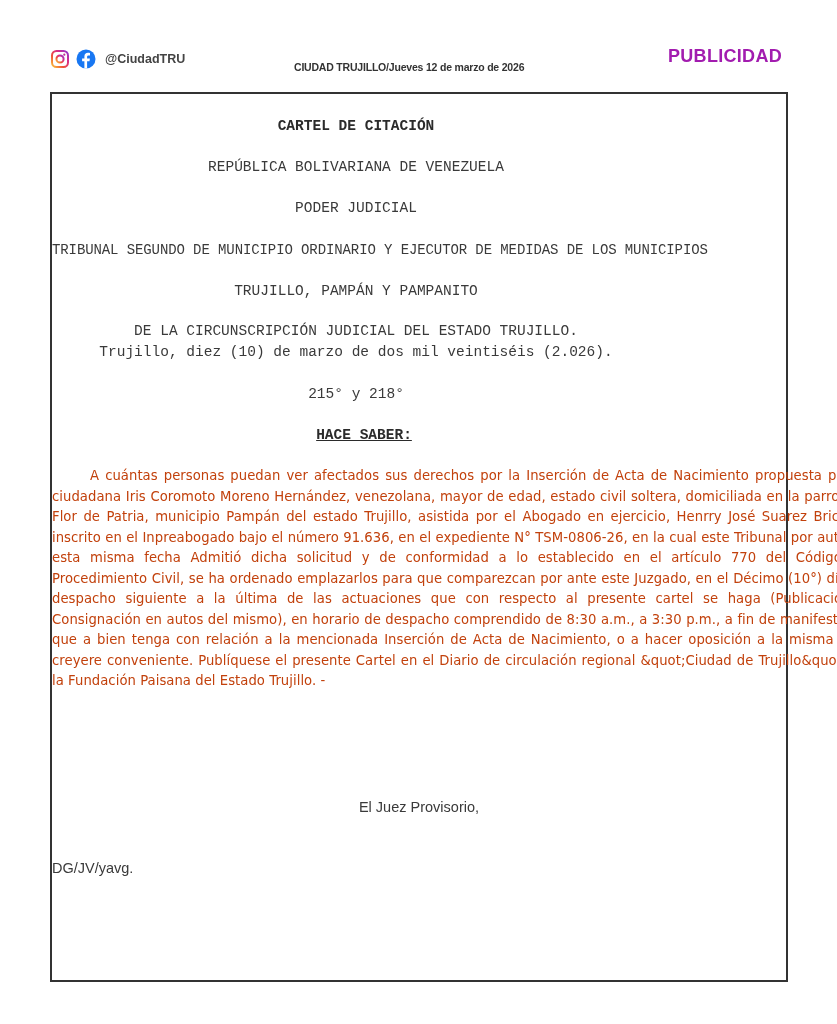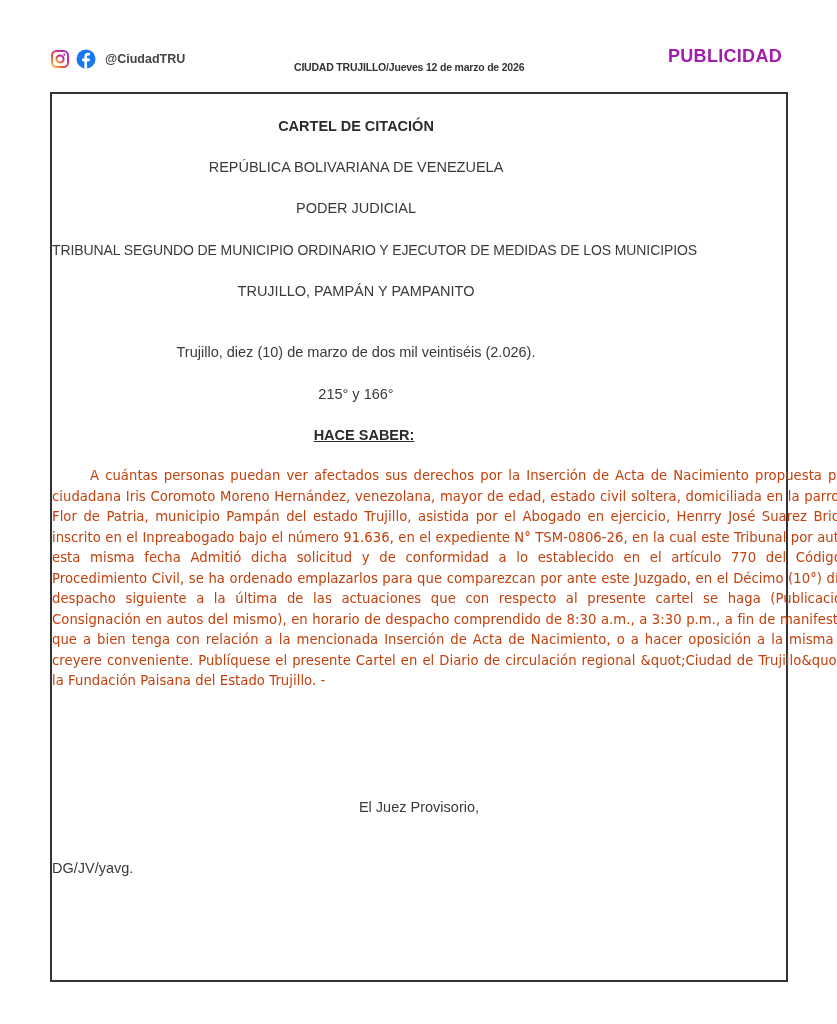--- a/index.html
+++ b/index.html
@@ -73,21 +73,21 @@
       box-sizing: content-box;
     }
     .center-line {
       position: absolute;
       left: 0;
       width: 608px;
       text-align: center;
       font-size: 14.5px;
       color: #3a3a3a;
       white-space: nowrap;
-      font-family: Liberation Sans, sans-serif;
+      font-family: Liberation Mono, monospace;
     }
     .title {
       font-weight: bold;
       font-size: 14.5px;
       color: #2b2b2b;
     }
     .hace-saber {
       font-weight: bold;
       text-decoration: underline;
       color: #2b2b2b;
@@ -162,22 +162,23 @@
   <div class="masthead">CIUDAD TRUJILLO/Jueves 12 de marzo de 2026</div>
   <div class="publicidad">PUBLICIDAD</div>
 </div>
 
 <div class="notice-box">
   <div class="center-line title" style="top:24px;">CARTEL DE CITACIÓN</div>
   <div class="center-line" style="top:65px;">REPÚBLICA BOLIVARIANA DE VENEZUELA</div>
   <div class="center-line" style="top:106px;">PODER JUDICIAL</div>
   <div class="center-line tribunal" style="top:148px;">TRIBUNAL SEGUNDO DE MUNICIPIO ORDINARIO Y EJECUTOR DE MEDIDAS DE LOS MUNICIPIOS</div>
   <div class="center-line" style="top:189px;">TRUJILLO, PAMPÁN Y PAMPANITO</div>
+  <div class="center-line" style="top:229px;">DE LA CIRCUNSCRIPCIÓN JUDICIAL DEL ESTADO TRUJILLO.</div>
   <div class="center-line" style="top:250px;">Trujillo, diez (10) de marzo de dos mil veintiséis (2.026).</div>
-  <div class="center-line" style="top:292px;">215° y 166°</div>
+  <div class="center-line" style="top:292px;">215° y 218°</div>
   <div class="center-line" style="top:333px;">
     <span class="hace-saber">HACE SABER:</span>
   </div>
 
   <p class="body-text">A cuántas personas puedan ver afectados sus derechos por la Inserción de Acta de Nacimiento propuesta por la ciudadana Iris Coromoto Moreno Hernández, venezolana, mayor de edad, estado civil soltera, domiciliada en la parroquia Flor de Patria, municipio Pampán del estado Trujillo, asistida por el Abogado en ejercicio, Henrry José Suarez Briceño, inscrito en el Inpreabogado bajo el número 91.636, en el expediente N° TSM-0806-26, en la cual este Tribunal por auto de esta misma fecha Admitió dicha solicitud y de conformidad a lo establecido en el artículo 770 del Código de Procedimiento Civil, se ha ordenado emplazarlos para que comparezcan por ante este Juzgado, en el Décimo (10°) día de despacho siguiente a la última de las actuaciones que con respecto al presente cartel se haga (Publicación y Consignación en autos del mismo), en horario de despacho comprendido de 8:30 a.m., a 3:30 p.m., a fin de manifestar lo que a bien tenga con relación a la mencionada Inserción de Acta de Nacimiento, o a hacer oposición a la misma si lo creyere conveniente. Publíquese el presente Cartel en el Diario de circulación regional &amp;quot;Ciudad de Trujillo&amp;quot; de la Fundación Paisana del Estado Trujillo. -</p>
 
   <div class="signature">
     <div>El Juez Provisorio,</div>
   </div>
 

